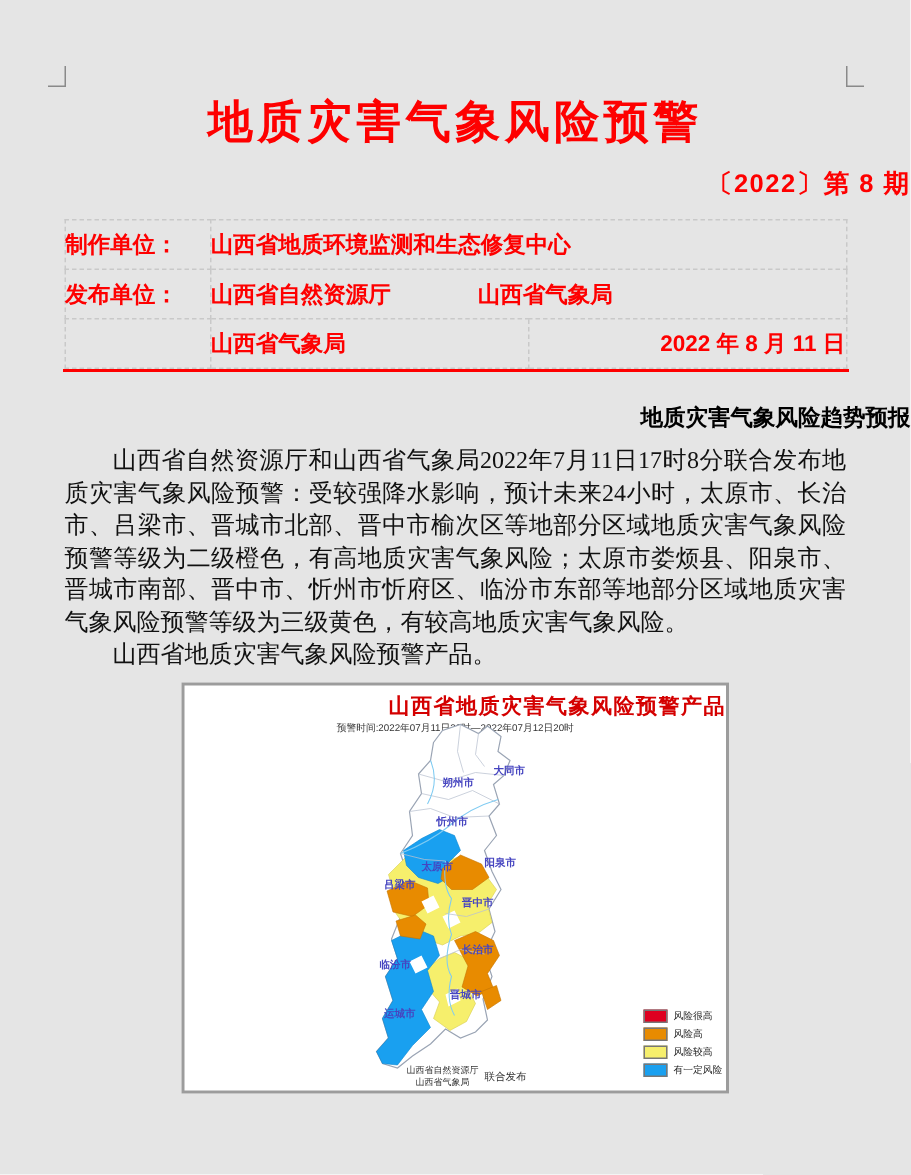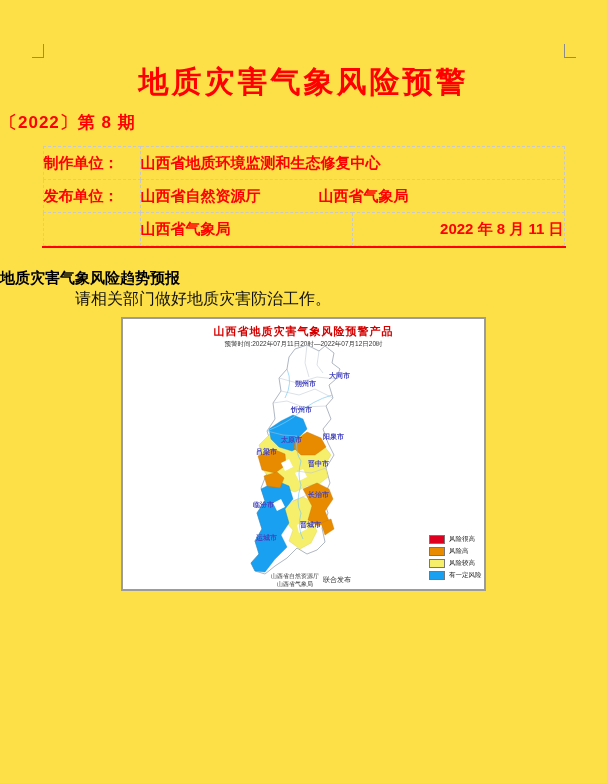--- a/index.html
+++ b/index.html
@@ -1,37 +1,37 @@
 <!DOCTYPE html>
 <html><head>
 <meta charset="utf-8">
 <style>
   html,body{margin:0;padding:0;background:#fff;}
-  .page{position:relative;width:607px;height:783px;background:#fde047;overflow:hidden;
+  .page{position:relative;width:607px;height:783px;background:#e5e5e5;overflow:hidden;
         font-family:"Liberation Sans","DejaVu Sans",sans-serif;}
   .mark{position:absolute;}
   .mark-tl{left:32px;top:44px;width:11px;height:13px;border-right:1px solid #8a8a8a;border-bottom:1px solid #8a8a8a;}
   .mark-tr{left:564px;top:44px;width:11px;height:13px;border-left:1px solid #8a8a8a;border-bottom:1px solid #8a8a8a;}
   .doc-title{margin:0;padding-top:62px;text-align:center;font-size:30px;line-height:40px;
              font-weight:bold;color:#fe0000;letter-spacing:3px;}
-  .doc-issue{margin-top:9px;text-align:left;font-size:17px;font-weight:bold;color:#fe0000;letter-spacing:1px;}
+  .doc-issue{margin-top:9px;text-align:right;font-size:17px;font-weight:bold;color:#fe0000;letter-spacing:1px;}
   table.info{width:522px;margin:12px auto 0;border-collapse:collapse;table-layout:fixed;}
   table.info td{border:1px dashed #c9c9c9;height:32px;color:#fe0000;font-weight:bold;
                 font-size:15px;padding:0;vertical-align:middle;}
   td.lbl{width:96px;padding-left:8px;}
   td.val{padding-left:8px;}
   td.date{width:196px;text-align:right;padding-right:10px;}
   .org2{margin-left:58px;}
   .red-rule{width:524px;margin:0 auto;border:none;border-top:2px solid #fe0000;}
-  .sec-head{margin-top:21px;text-align:left;font-size:15px;font-weight:bold;color:#000;}
+  .sec-head{margin-top:21px;text-align:right;font-size:15px;font-weight:bold;color:#000;}
   .para{width:521px;margin:9px auto 0;font-size:16px;line-height:21.5px;color:#111;
         text-align:justify;text-indent:2em;font-family:"Liberation Serif","DejaVu Serif",serif;}
   .para.p2{margin-top:0;}
   .figure{position:relative;width:361px;height:270px;border:2px solid #9c9c9c;margin:7px auto 0;background:#fff;}
-  .map-title{margin-top:5px;text-align:center;font-size:11px;font-weight:bold;color:#d40000;letter-spacing:1px;}
+  .map-title{margin-top:5px;text-align:right;font-size:14px;font-weight:bold;color:#d40000;letter-spacing:1px;}
   .map-sub{margin-top:1px;text-align:center;font-size:6.5px;color:#333;}
   .map-svg{position:absolute;left:114px;top:24px;}
   .city{position:absolute;font-size:7px;font-weight:bold;color:#4645c0;white-space:nowrap;}
   .legend{position:absolute;left:306px;top:216px;}
   .legend-row{display:flex;align-items:center;margin-bottom:3px;}
   .legend-box{width:14px;height:7px;margin-right:4px;border:0.5px solid #777;}
   .legend-label{font-size:6.5px;color:#222;white-space:nowrap;}
   .attrib{position:absolute;left:148px;top:253px;display:flex;align-items:center;}
   .attrib-col{font-size:6px;color:#333;text-align:center;line-height:8px;}
   .attrib-suffix{font-size:7px;color:#333;margin-left:4px;}
@@ -62,21 +62,22 @@
     <tr>
       <td class="lbl"></td>
       <td class="val">山西省气象局</td>
       <td class="date">2022 年 8 月 11 日</td>
     </tr>
   </tbody>
     </table>
   <hr class="red-rule">
 
   <div class="sec-head">地质灾害气象风险趋势预报</div>
-  <p class="para p2">请相关部门做好地质灾害防治工作。</p>
+  <p class="para">山西省自然资源厅和山西省气象局2022年7月11日17时8分联合发布地质灾害气象风险预警：受较强降水影响，预计未来24小时，太原市、长治市、吕梁市、晋城市北部、晋中市榆次区等地部分区域地质灾害气象风险预警等级为二级橙色，有高地质灾害气象风险；太原市娄烦县、阳泉市、晋城市南部、晋中市、忻州市忻府区、临汾市东部等地部分区域地质灾害气象风险预警等级为三级黄色，有较高地质灾害气象风险。</p>
+  <p class="para p2">山西省地质灾害气象风险预警产品。</p>
 
   <div class="figure">
     <div class="map-title">山西省地质灾害气象风险预警产品</div>
     <div class="map-sub">预警时间:2022年07月11日20时—2022年07月12日20时</div>
 
     <svg class="map-svg" width="122" height="242" viewBox="0 0 122 242" xmlns="http://www.w3.org/2000/svg">
 
       <path d="M52 14 L58 6 L70 2 L82 8 L88 3 L97 10 L95 20 L103 26 L99 36 L92 42 L96 55 L89 63 L94 76 L86 86 L91 100 L97 112 L89 125 L93 140 L86 155 L91 170 L85 185 L88 199 L80 207 L70 211 L60 205 L50 215 L38 223 L28 231 L18 228 L14 220 L22 211 L18 198 L25 186 L20 170 L28 158 L24 145 L30 130 L26 115 L34 100 L30 88 L38 76 L36 60 L44 48 L42 35 L50 26 Z" fill="#ffffff" stroke="#9aa4b4" stroke-width="0.8"></path>
 
       <path d="M26 116 L22 102 L34 90 L44 82 L52 86 L60 93 L70 90 L80 95 L88 104 L94 112 L88 122 L91 134 L82 141 L70 143 L58 149 L46 145 L34 138 L27 128 Z" fill="#f6ef6c" stroke="#d8cf50" stroke-width="0.4"></path>

